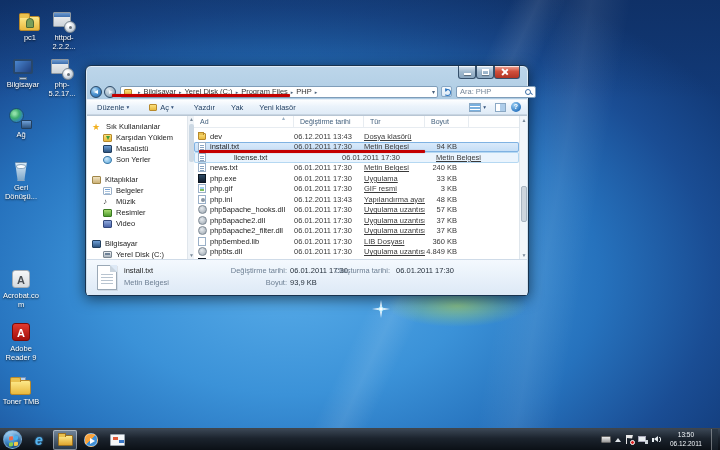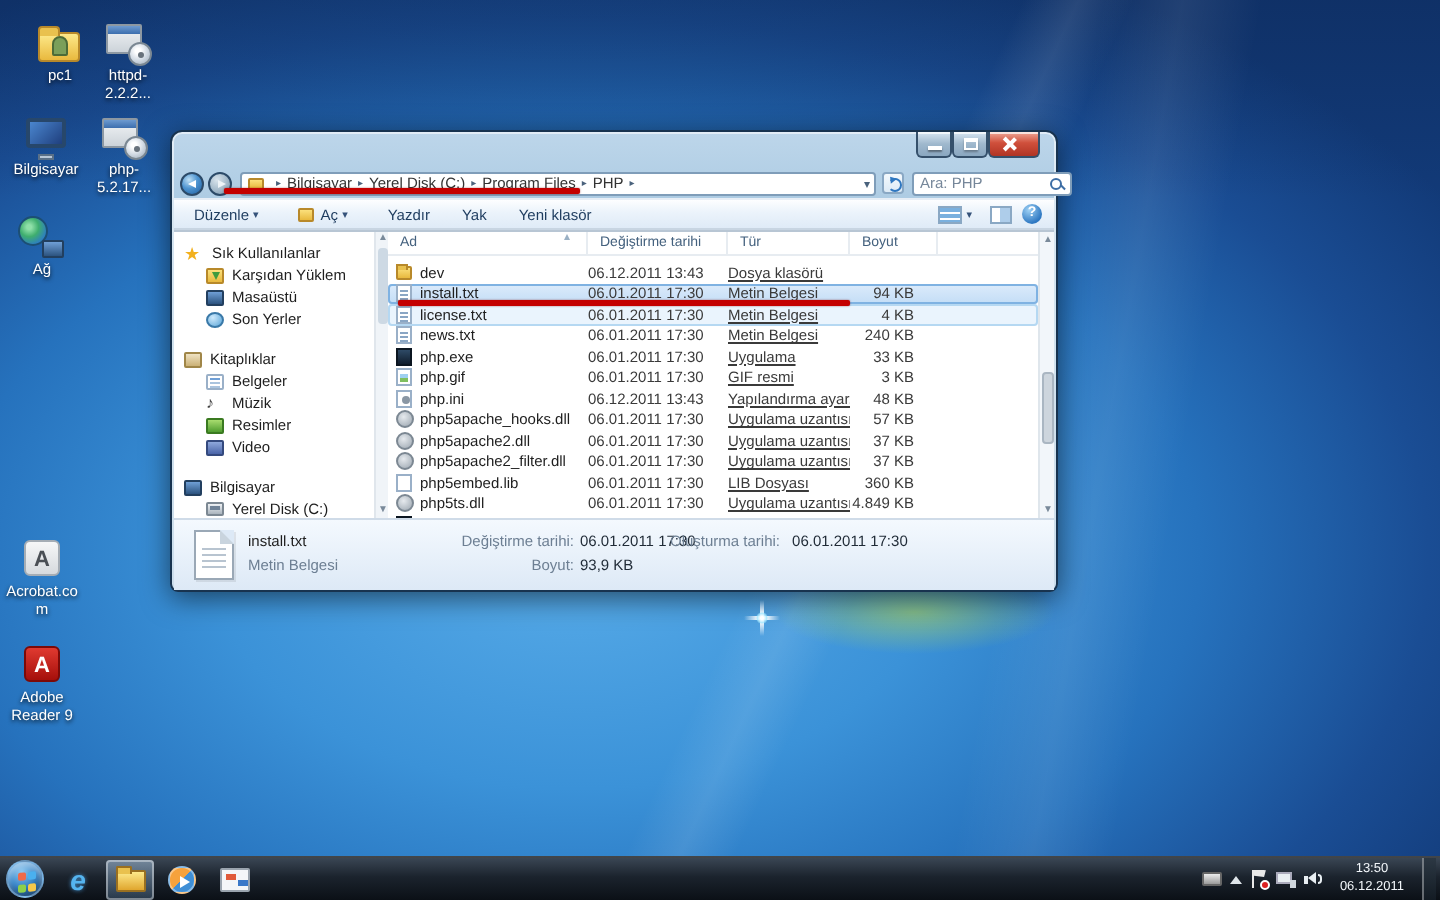--- a/index.html
+++ b/index.html
@@ -116,21 +116,21 @@
   .lheader{display:flex;height:12px;border-bottom:1px solid #e7ecf1;font-size:7px;color:#44617e;position:relative;}
   .lheader .hc{padding:2px 0 0 6px;border-right:1px solid #e7ecf1;overflow:hidden;white-space:nowrap;}
   .h-name{flex:0 0 100px;} .h-date{flex:0 0 70px;} .h-type{flex:0 0 61px;} .h-size{flex:0 0 44px;}
   .sortmark{position:absolute;left:88px;top:-2px;color:#9ab0c4;font-size:6px;}
   .rows{padding-top:3px;}
   .frow{display:flex;align-items:center;height:10.5px;font-size:7.5px;color:#1e1e1e;position:relative;}
   .frow .c{white-space:nowrap;overflow:hidden;}
   .c.icn{flex:0 0 16px;display:flex;justify-content:center;}
   .c.name{flex:0 0 84px;} .c.date{flex:0 0 70px;color:#3a3a3a;} .c.type{flex:0 0 61px;color:#3a3a3a;text-decoration:underline;} .c.size{flex:0 0 40px;text-align:right;padding-right:8px;color:#3a3a3a;}
   .frow.sel{background:linear-gradient(#dcebfb,#c3ddf6);box-shadow:inset 0 0 0 1px #7fb2e2;border-radius:2px;}
-  .frow.cut{background:#eaf4fd;box-shadow:inset 0 0 0 1px #b5d8f2;border-radius:2px;}
+  .frow.cut{background:#eaf4fd;box-shadow:inset 0 0 0 1px #b5d8f2;border-radius:2px;gap:24px;}
   .fi{display:inline-block;width:8px;height:9px;}
   .fi.folder{height:7px;margin-top:1px;background:linear-gradient(#fbe07c,#e8b93e);border:1px solid #b8892a;border-radius:1px;position:relative;}
   .fi.folder:before{content:"";position:absolute;left:-1px;top:-2px;width:4px;height:2px;background:#e9c14e;border:1px solid #b8892a;border-bottom:none;}
   .fi.txt,.fi.lib,.fi.ini,.fi.gif{background:#fff;border:1px solid #9ab0c8;position:relative;}
   .fi.txt:after{content:"";position:absolute;left:1px;top:2px;right:1px;height:1px;background:#8aa6c4;box-shadow:0 2px 0 #8aa6c4,0 4px 0 #8aa6c4;}
   .fi.ini:after{content:"";position:absolute;left:2px;top:2.5px;width:4px;height:4px;border-radius:50%;background:#8a97a4;}
   .fi.gif:after{content:"";position:absolute;left:1px;top:2px;right:1px;bottom:1px;background:linear-gradient(180deg,#9fd0f0 0 50%,#7fbf5f 50% 100%);}
   .fi.exe{background:linear-gradient(#2e4a66,#101d2c);border:1px solid #0b1520;}
   .fi.dll{width:9px;height:9px;border-radius:50%;background:radial-gradient(circle at 40% 35%,#e6eaee,#9aa5af);border:1px solid #7c8893;}
   .vscroll{flex:0 0 8px;background:#f2f6fa;border-left:1px solid #dfe6ec;position:relative;}
@@ -227,31 +227,44 @@
       </span>
     <div class="lab">php-5.2.17...</div>
   </div>
   <div class="dicon" style="left:0px;top:107px;">
     <span class="art a-network">
         <span class="globe"></span>
         <span class="mmon"></span>
       </span>
     <div class="lab">Ağ</div>
   </div>
+  <div class="dicon" style="left:0px;top:160px;">
+    <span class="art a-recycle">
+        <span class="bin"></span>
+      </span>
+    <div class="lab">Geri Dönüşü...</div>
+  </div>
   <div class="dicon" style="left:0px;top:268px;">
     <span class="art a-acrobat">
         <span class="sq">A</span>
       </span>
     <div class="lab">Acrobat.com</div>
   </div>
   <div class="dicon" style="left:0px;top:321px;">
     <span class="art a-reader">
         <span class="sq">A</span>
       </span>
     <div class="lab">Adobe Reader 9</div>
+  </div>
+  <div class="dicon" style="left:0px;top:374px;">
+    <span class="art a-folder">
+        <span class="paper"></span>
+        <span class="fbody"></span>
+      </span>
+    <div class="lab">Toner TMB</div>
   </div>
 
   <div class="win">
     <div class="titlebar">
       <div class="winbtns">
         <span class="wb">
             <span class="g-min"></span>
           </span>
         <span class="wb">
             <span class="g-max"></span>

